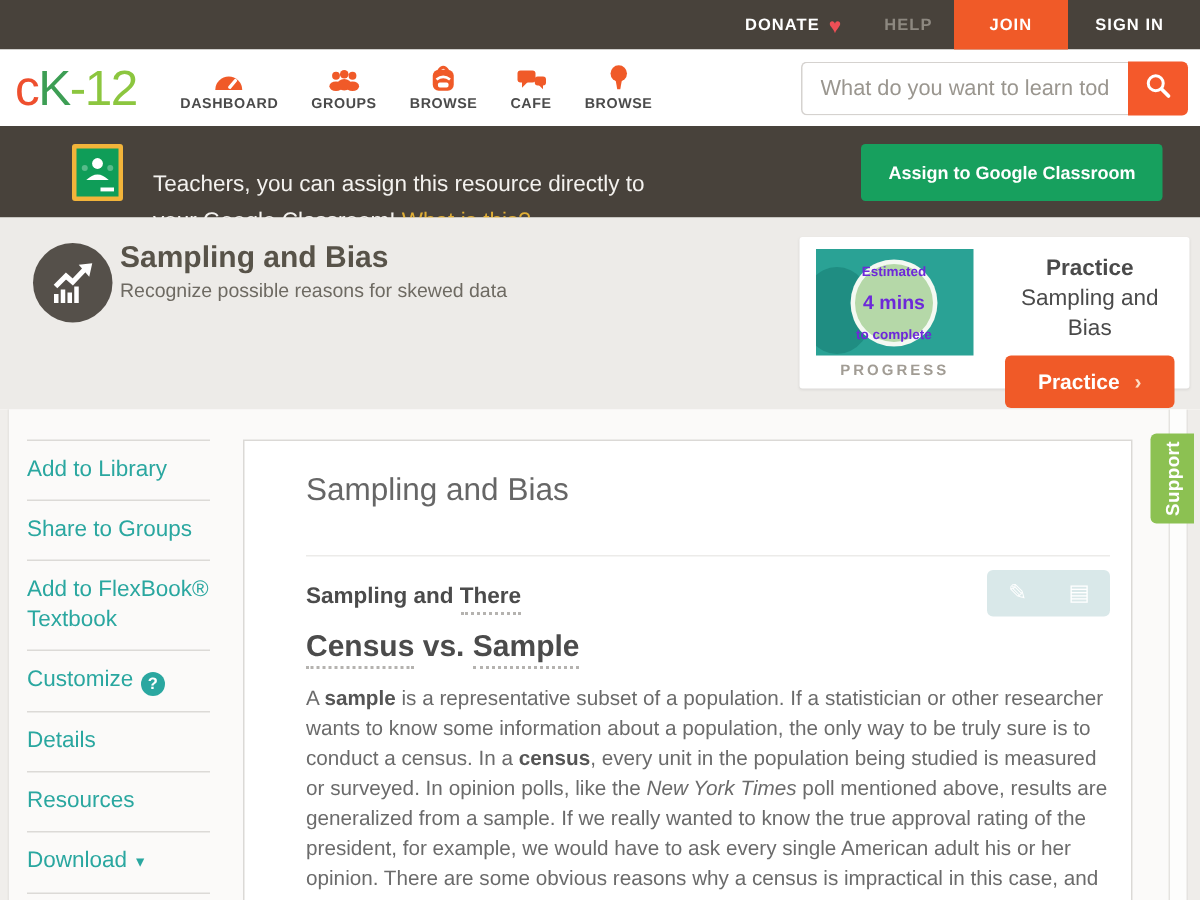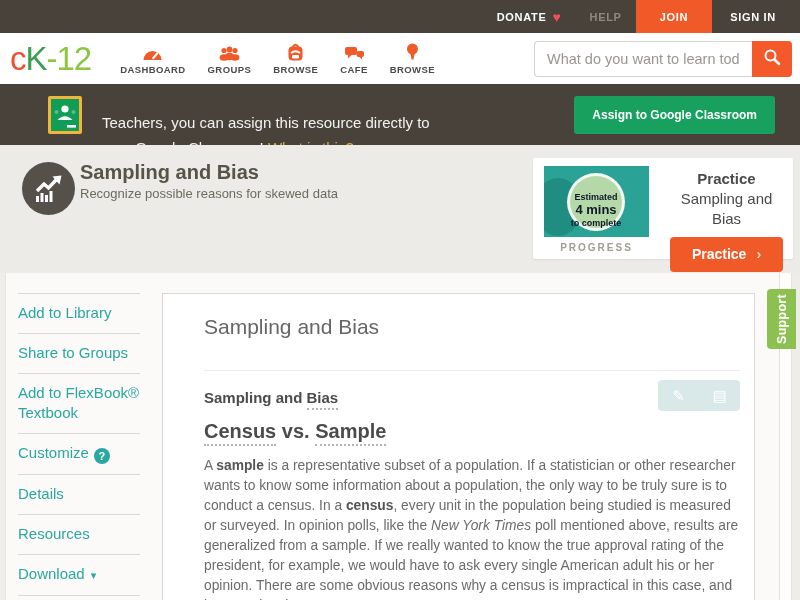--- a/index.html
+++ b/index.html
@@ -37,21 +37,21 @@
   .assign-btn { margin-left:auto; margin-right:25px; background:#17a05e; color:#fff; font-weight:bold; font-size:12px; padding:12px 18px; border-radius:3px; border:none; cursor:pointer; }
   
   .hero { height:128px; background:#edebe8; position:relative; }
   .hero-icon { position:absolute; left:22px; top:17px; width:53px; height:53px; border-radius:50%; background:#55504a; display:flex; align-items:center; justify-content:center; }
   .hero-title { position:absolute; left:80px; top:16px; font-size:20px; font-weight:bold; color:#585349; }
   .hero-sub { position:absolute; left:80px; top:41px; font-size:13px; color:#6e6a62; }
   .practice-card { position:absolute; left:533px; top:13px; width:260px; height:101px; background:#fff; border-radius:2px; box-shadow:0 1px 2px rgba(0,0,0,.08); display:flex; }
   .pc-left { width:127px; text-align:center; }
   .pc-thumb { margin:8px auto 5px; width:105px; height:71px; background:#2aa295; position:relative; overflow:hidden; cursor:pointer; }
   .pc-thumb:before { content:""; position:absolute; left:-10px; top:12px; width:48px; height:58px; border-radius:50%; background:#1f8d82; }
-  .est-circle { position:absolute; left:23px; top:7px; width:58px; height:58px; border-radius:50%; background:#b5d8a8; border:3px solid rgba(255,255,255,.85); color:#0f172a; display:flex; flex-direction:column; align-items:center; justify-content:flex-end; line-height:1.15; }
+  .est-circle { position:absolute; left:23px; top:7px; width:58px; height:58px; border-radius:50%; background:#b5d8a8; border:3px solid rgba(255,255,255,.85); color:#6d28d9; display:flex; flex-direction:column; align-items:center; justify-content:space-between; line-height:1.15; }
   .est-s { font-size:9px; font-weight:bold; }
   .est-b { font-size:13px; font-weight:bold; }
   .pc-progress { font-size:10px; font-weight:bold; letter-spacing:2px; color:#a19c94; }
   .pc-right { flex:1; text-align:center; padding-top:11px; }
   .pc-title { font-size:15px; color:#4a4a4a; line-height:20px; padding:0 6px; }
   .pc-title .b { font-weight:bold; }
   .pc-btn { margin-top:8px; display:inline-block; background:#f05a28; color:#fff; font-weight:bold; font-size:14px; padding:9px 22px 10px; border-radius:4px; border:none; cursor:pointer; }
   .pc-btn .chev { margin-left:10px; color:rgba(255,236,214,.9); font-weight:bold; }
   
   .lower { position:absolute; top:273px; left:0; right:0; bottom:0; background:#fbfaf9;padding-left:20px; }
@@ -235,21 +235,21 @@
     <div class="sb-item">Details</div>
     <div class="sb-item">Resources</div>
     <div class="sb-item"><span>Download</span><span class="caret">▾</span></div>
     <div class="sb-item muted">Quick Tips</div>
   </div>
 
   <div class="card">
     <h1 class="card-title">Sampling and Bias</h1>
     <hr class="card-hr">
     <div class="section-row">
-      <div class="section-heading"><span>Sampling and </span><span class="dotted">Bias</span></div>
+      <div class="section-heading"><span>Sampling and </span><span class="dotted">There</span></div>
       <div class="tools">
         <div class="tool-btn"><span>✎</span></div>
         <div class="tool-btn"><span>▤</span></div>
       </div>
     </div>
     <h2 class="subheading"><span class="dotted">Census</span><span> vs. </span><span class="dotted">Sample</span></h2>
     <p class="para"><span>A </span><span class="rb">sample</span><span> is a representative subset of a population. If a statistician or other researcher wants to know some information about a population, the only way to be truly sure is to conduct a census. In a </span><span class="rb">census</span><span>, every unit in the population being studied is measured or surveyed. In opinion polls, like the </span><span class="ri">New York Times</span><span> poll mentioned above, results are generalized from a sample. If we really wanted to know the true approval rating of the president, for example, we would have to ask every single American adult his or her opinion. There are some obvious reasons why a census is impractical in this case, and in most situations.</span></p>
 
   </div>
 

